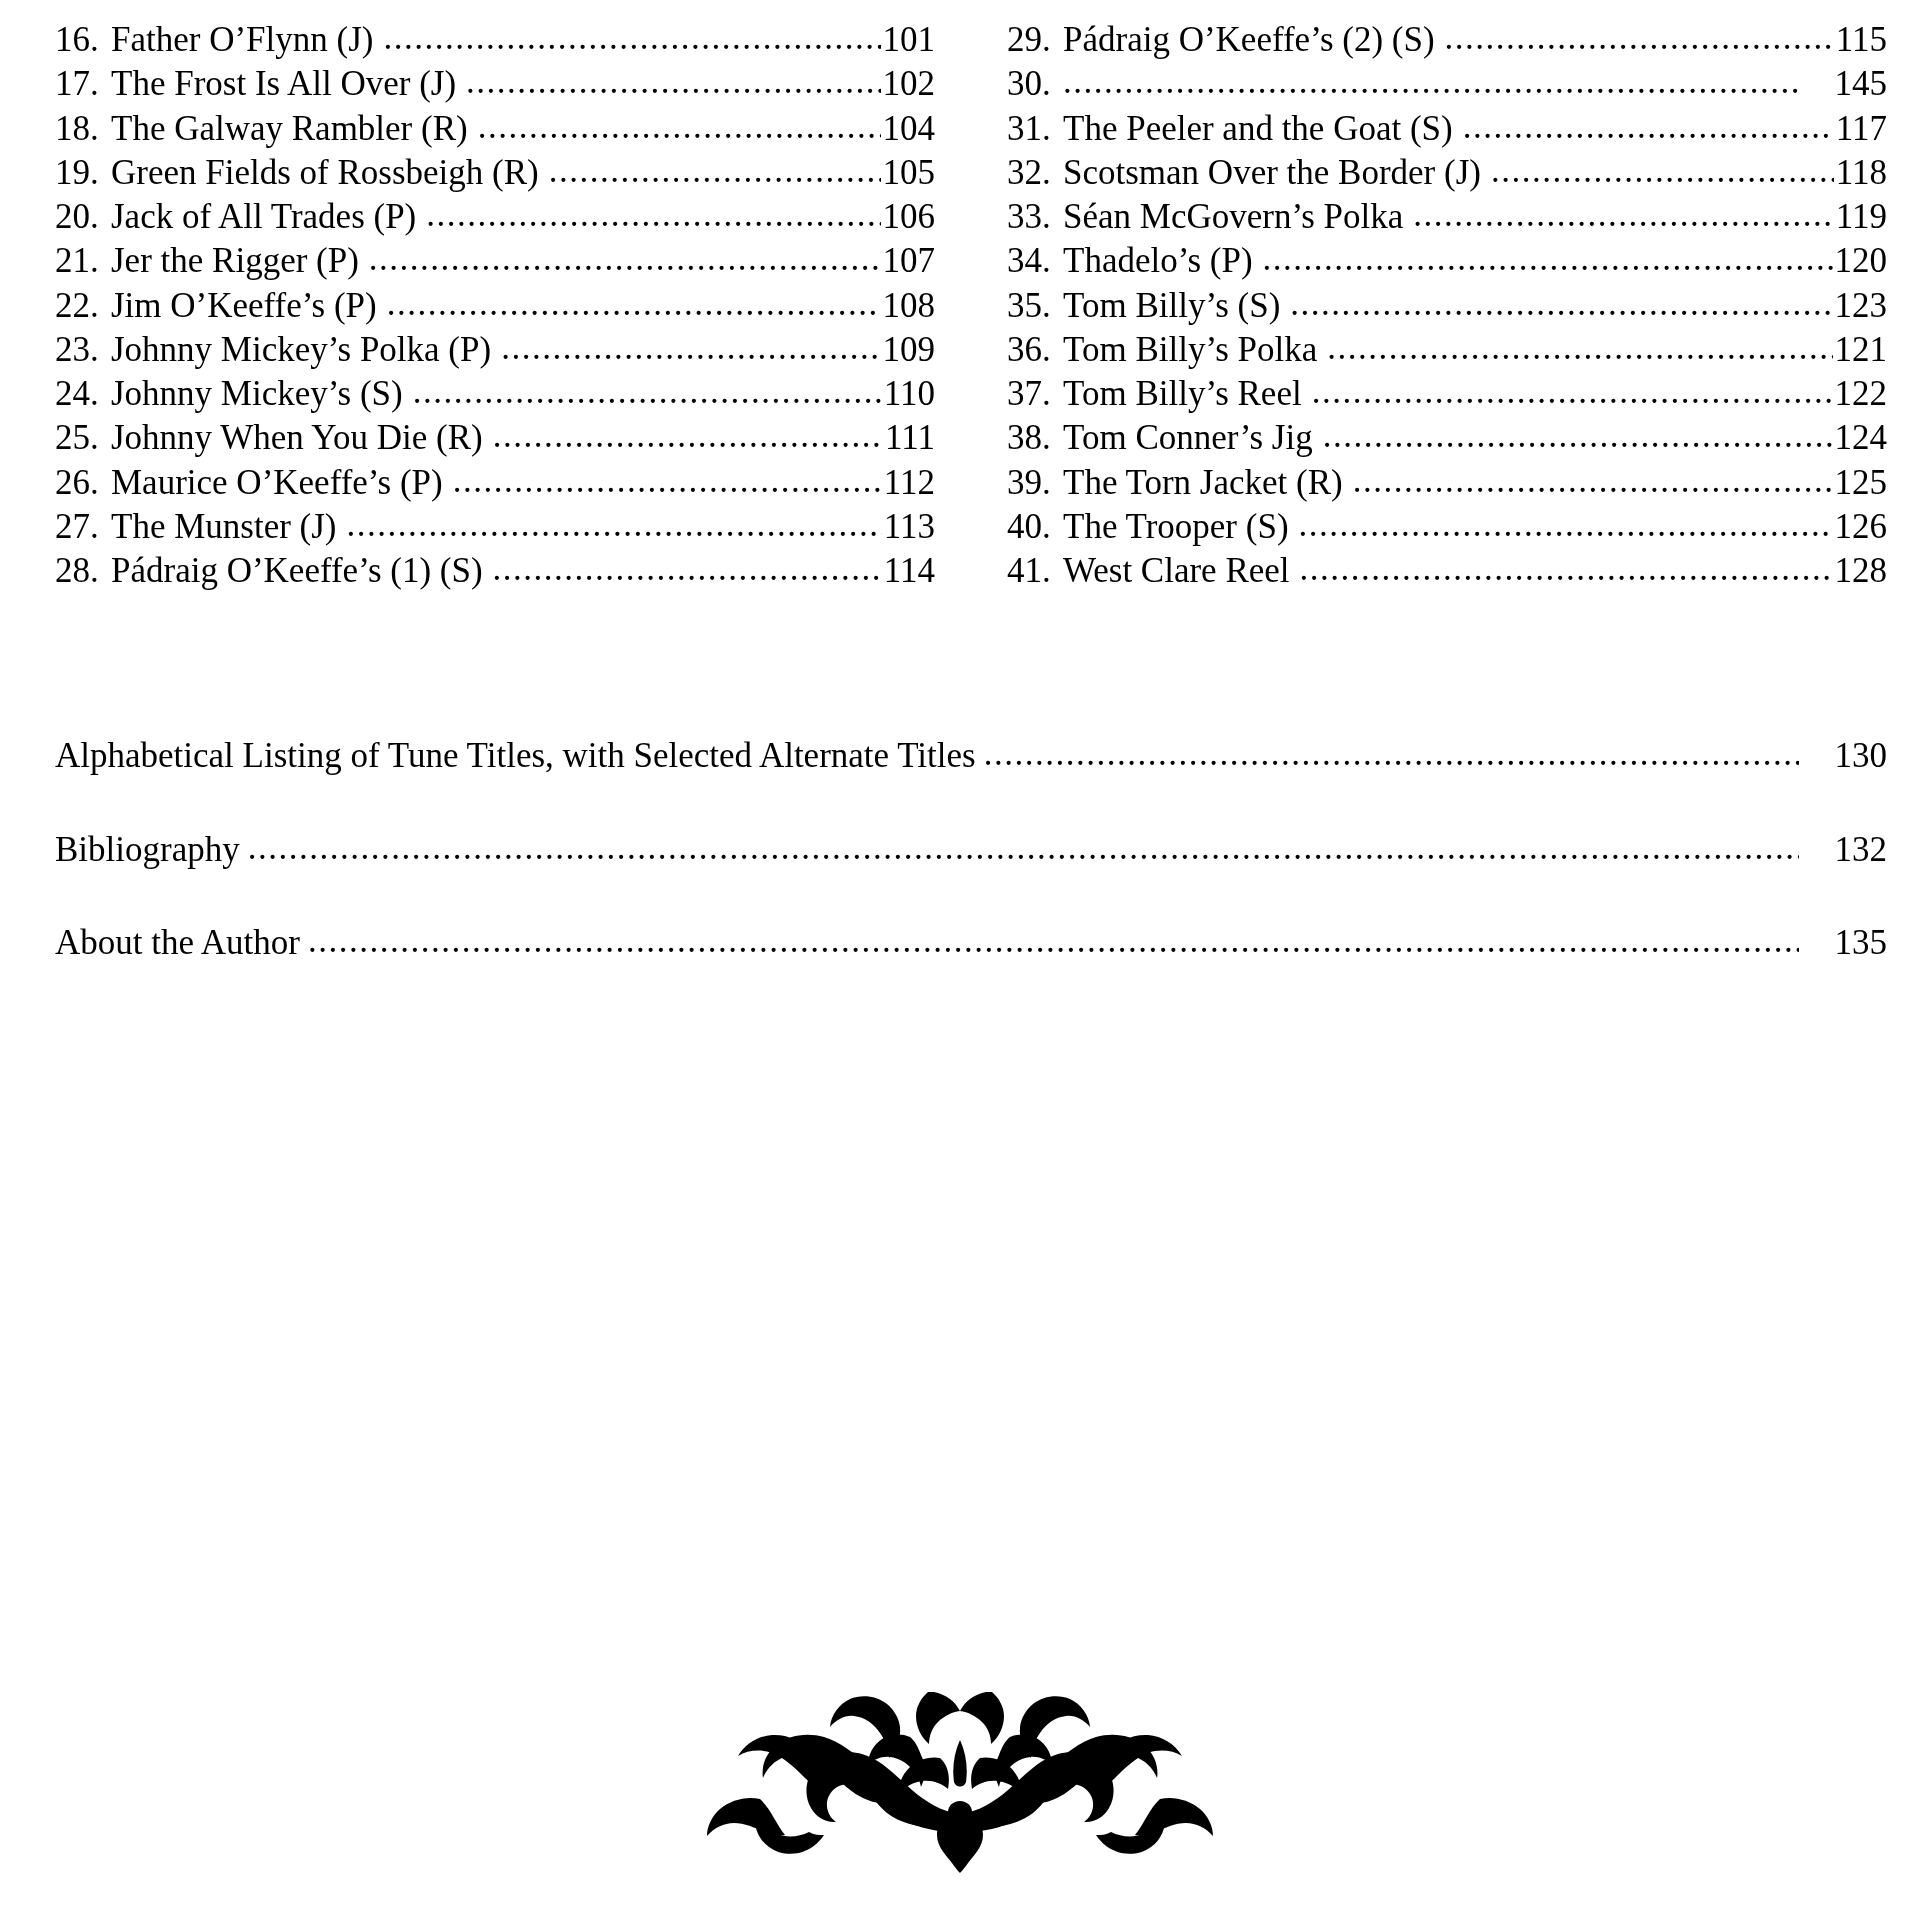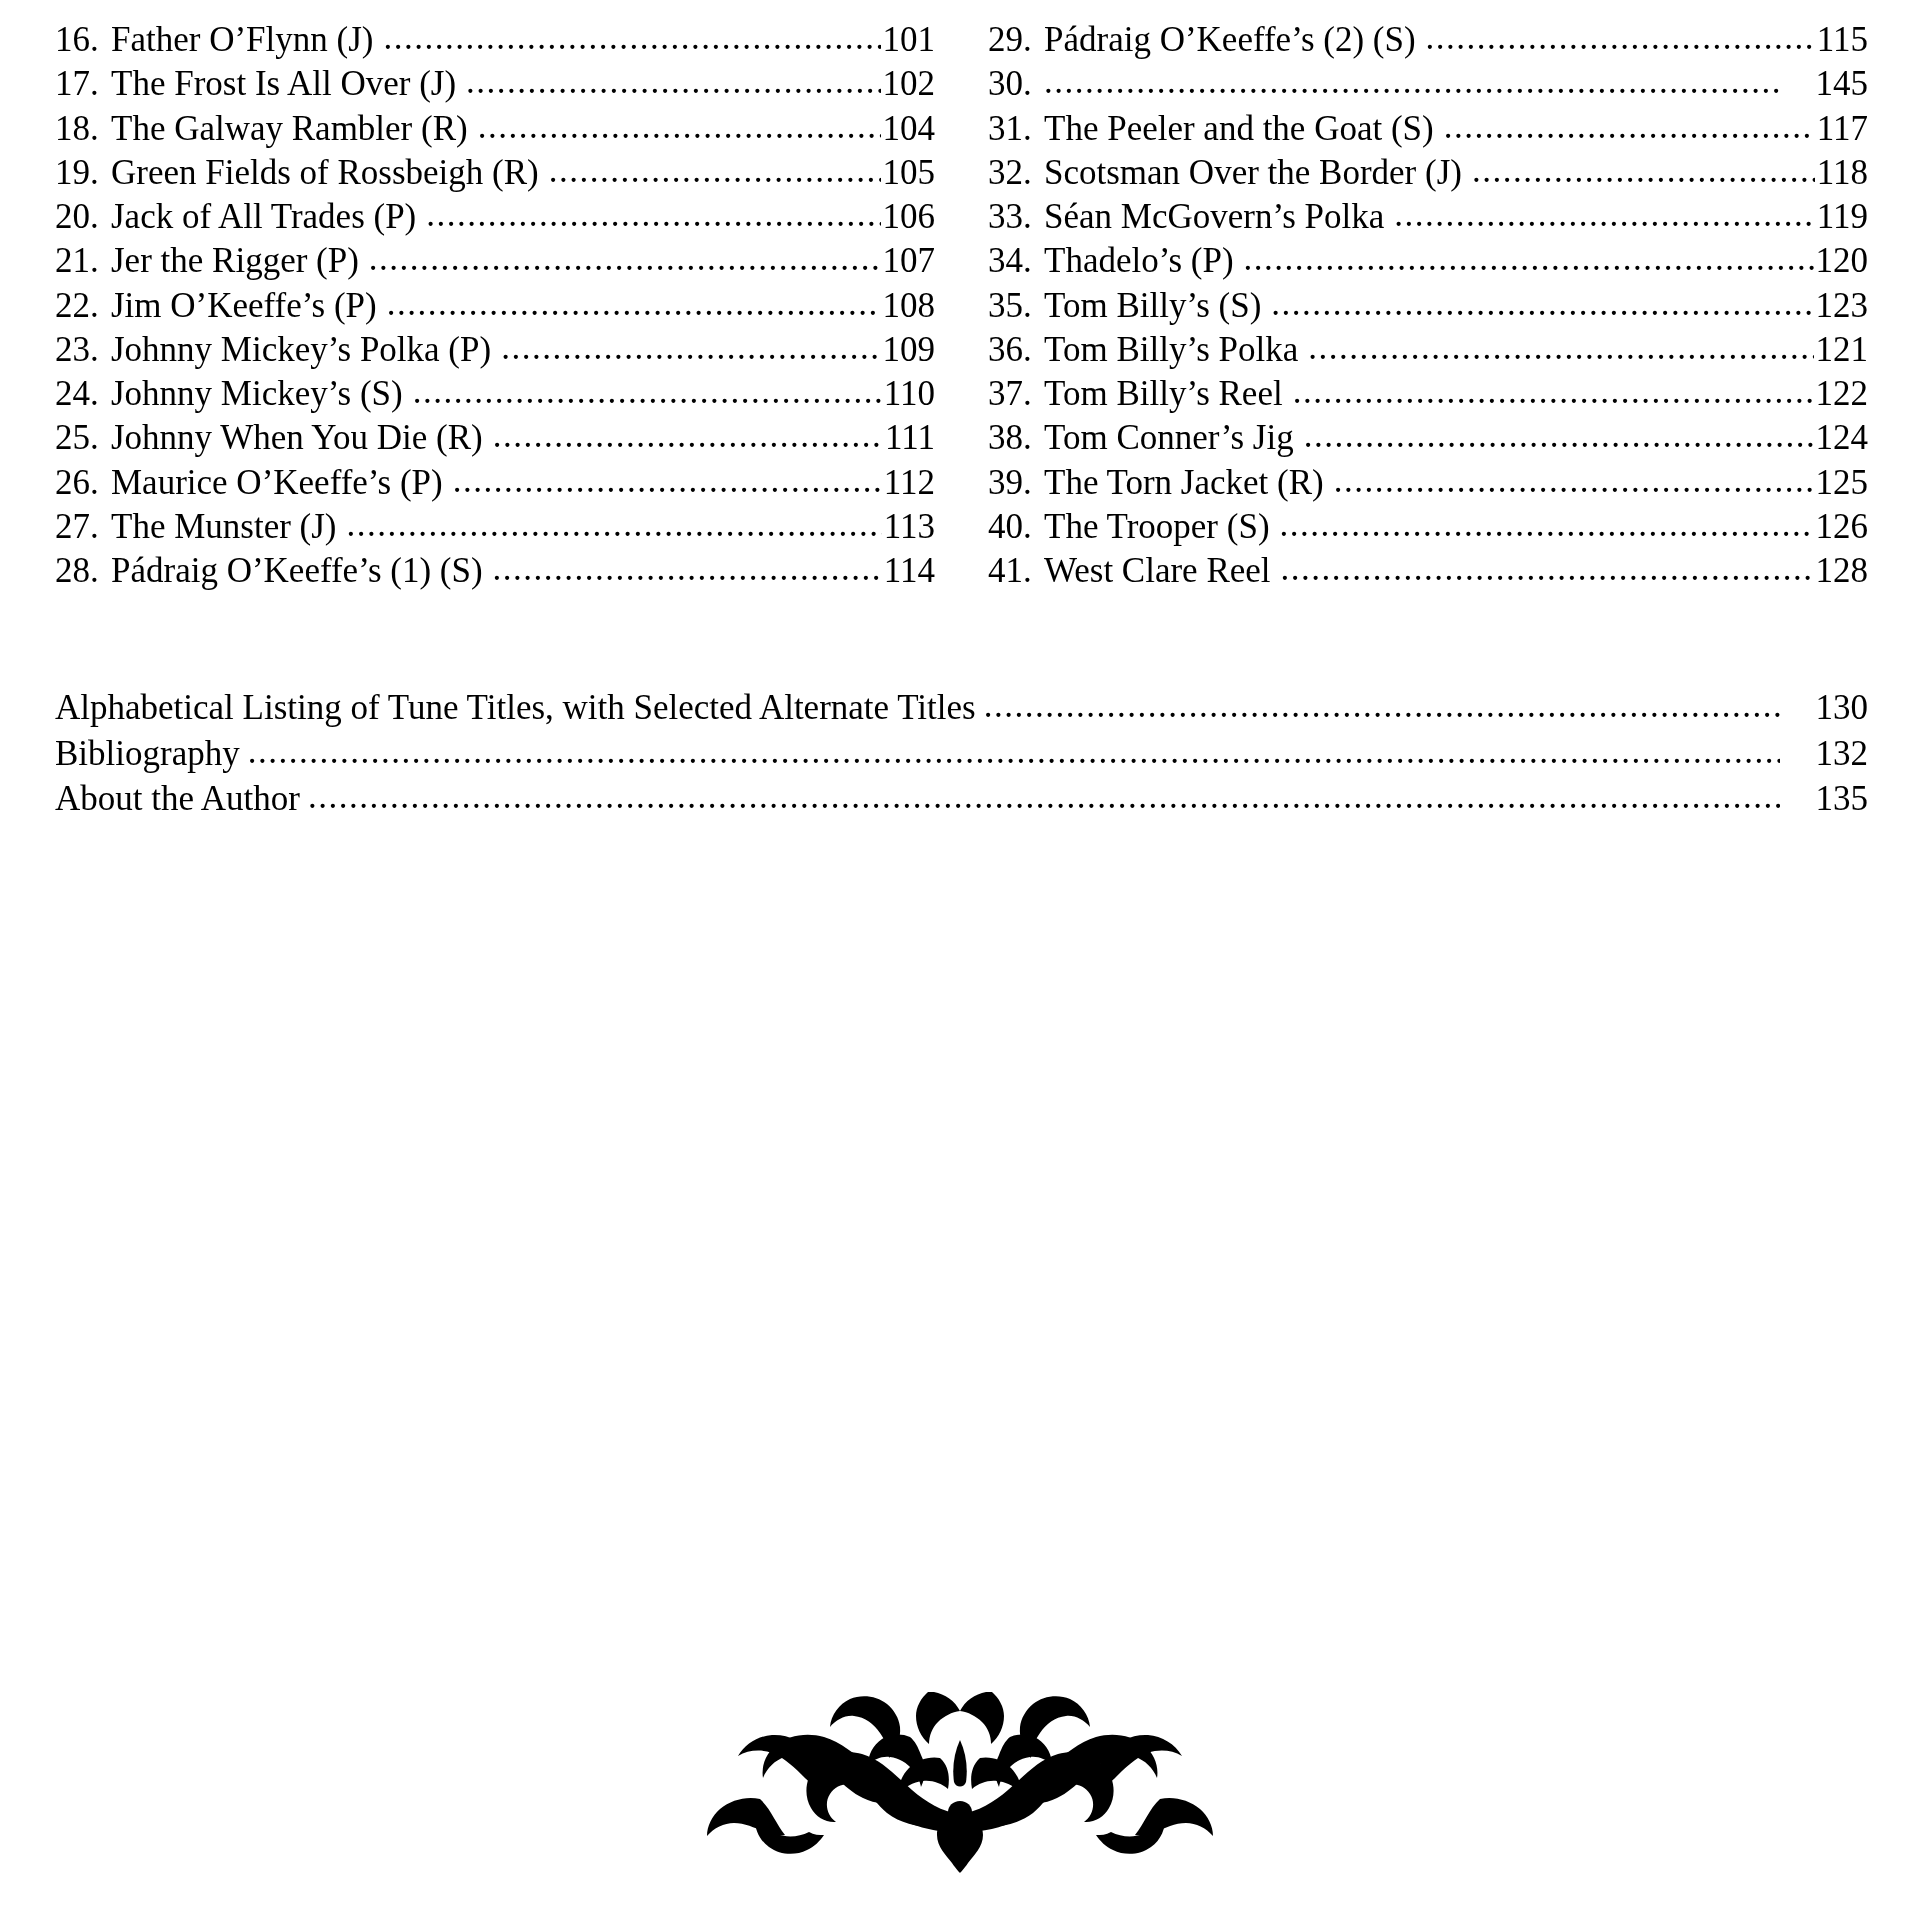--- a/index.html
+++ b/index.html
@@ -13,21 +13,21 @@
     font-family: "Liberation Serif", serif;
     color: #000000;
     position: relative;
     overflow: hidden;
   }
   .page {
     position: relative;
     width: 1920px;
     height: 1920px;
     box-sizing: border-box;
-    padding: 18px 52px 0 55px;
+    padding: 18px 33px 0 55px;
     border-radius: 31px;
   }
   .columns {
     display: flex;
     flex-direction: row;
     justify-content: space-between;
     align-items: flex-start;
   }
   .col {
     width: 880px;
@@ -69,21 +69,21 @@
   .back-matter {
     margin-top: 92px;
   }
   .back-row {
     display: flex;
     align-items: baseline;
     font-size: 35px;
     line-height: 1.30;
     white-space: nowrap;
   }
-  .back-row .title { padding-right: 8px; }
+  .back-row .title { padding-right: 8px; margin-top: 48px; }
   .back-row .pageno { min-width: 58px; margin-left: 28px; }
 
   .ornament {
     position: absolute;
     left: 0;
     right: 0;
     bottom: 28px;
     display: flex;
     justify-content: center;
   }

